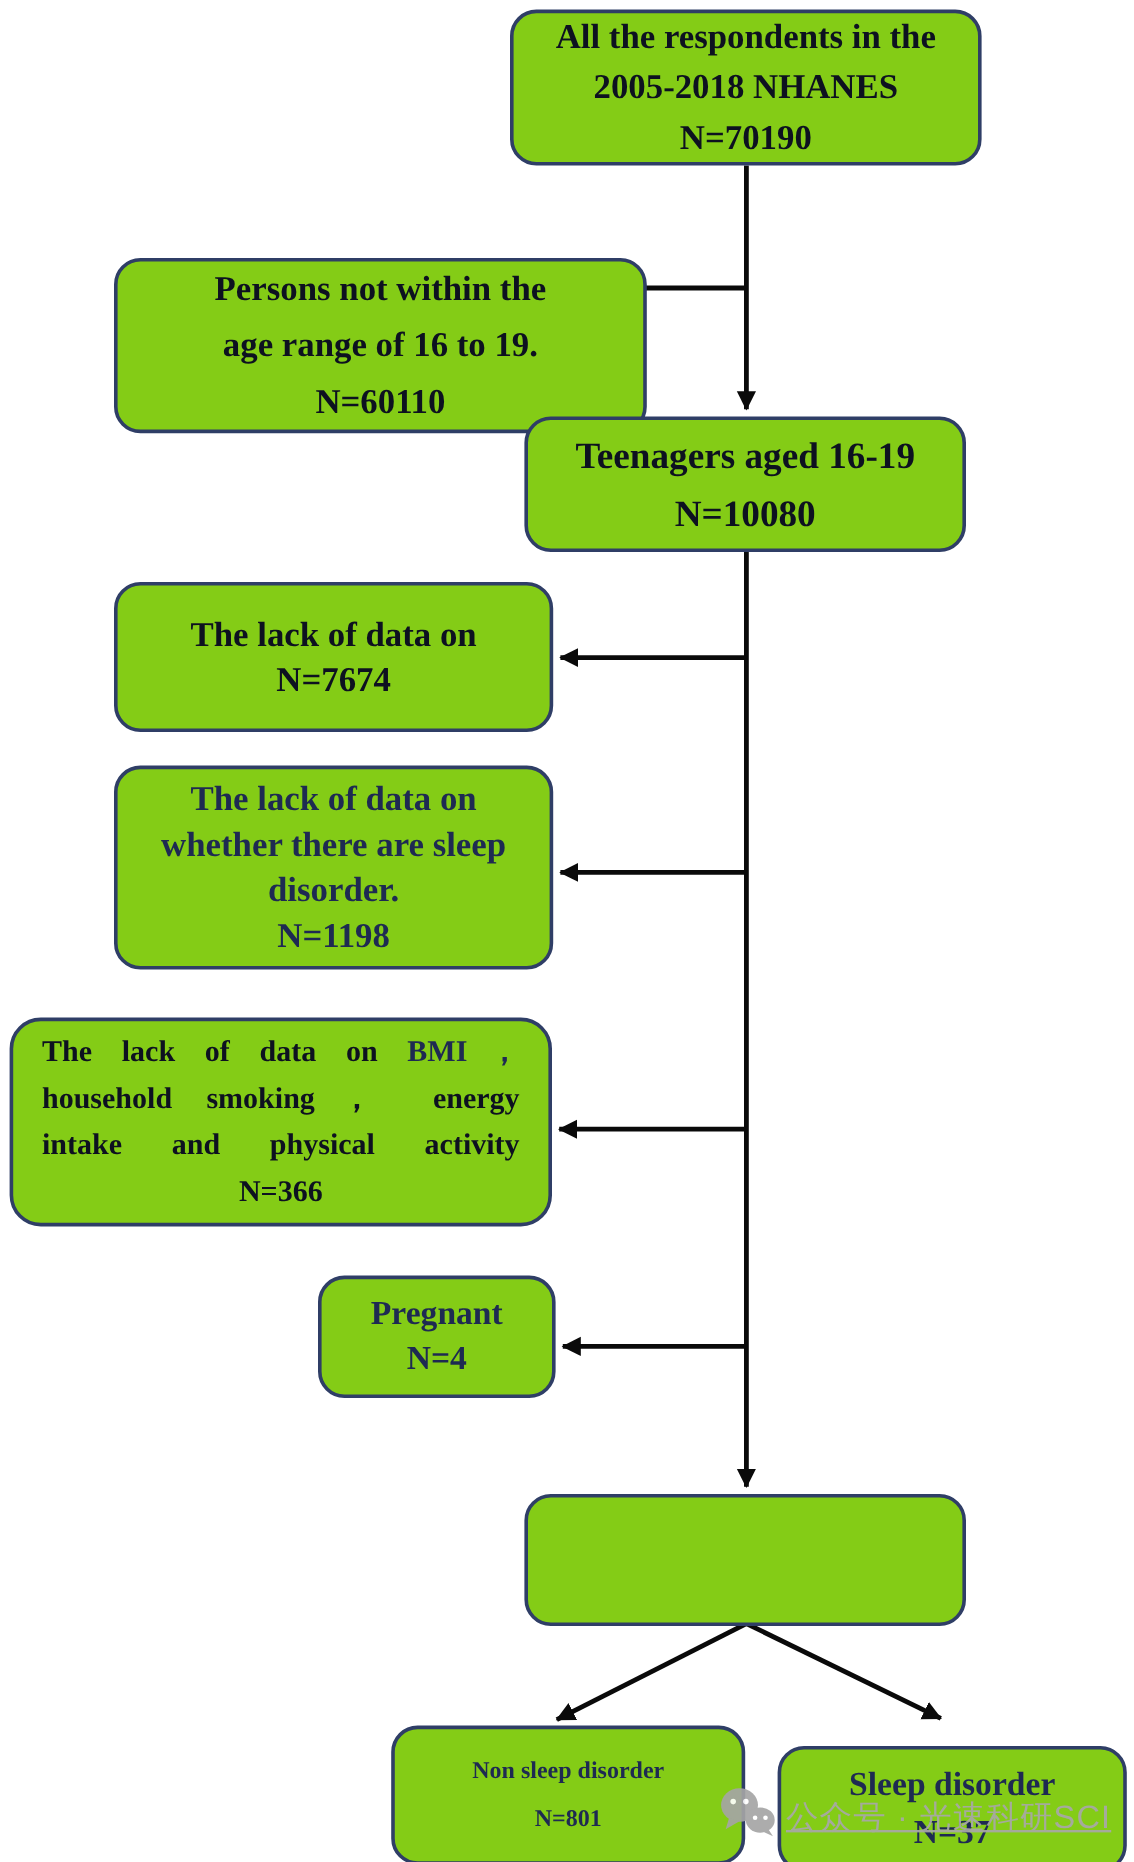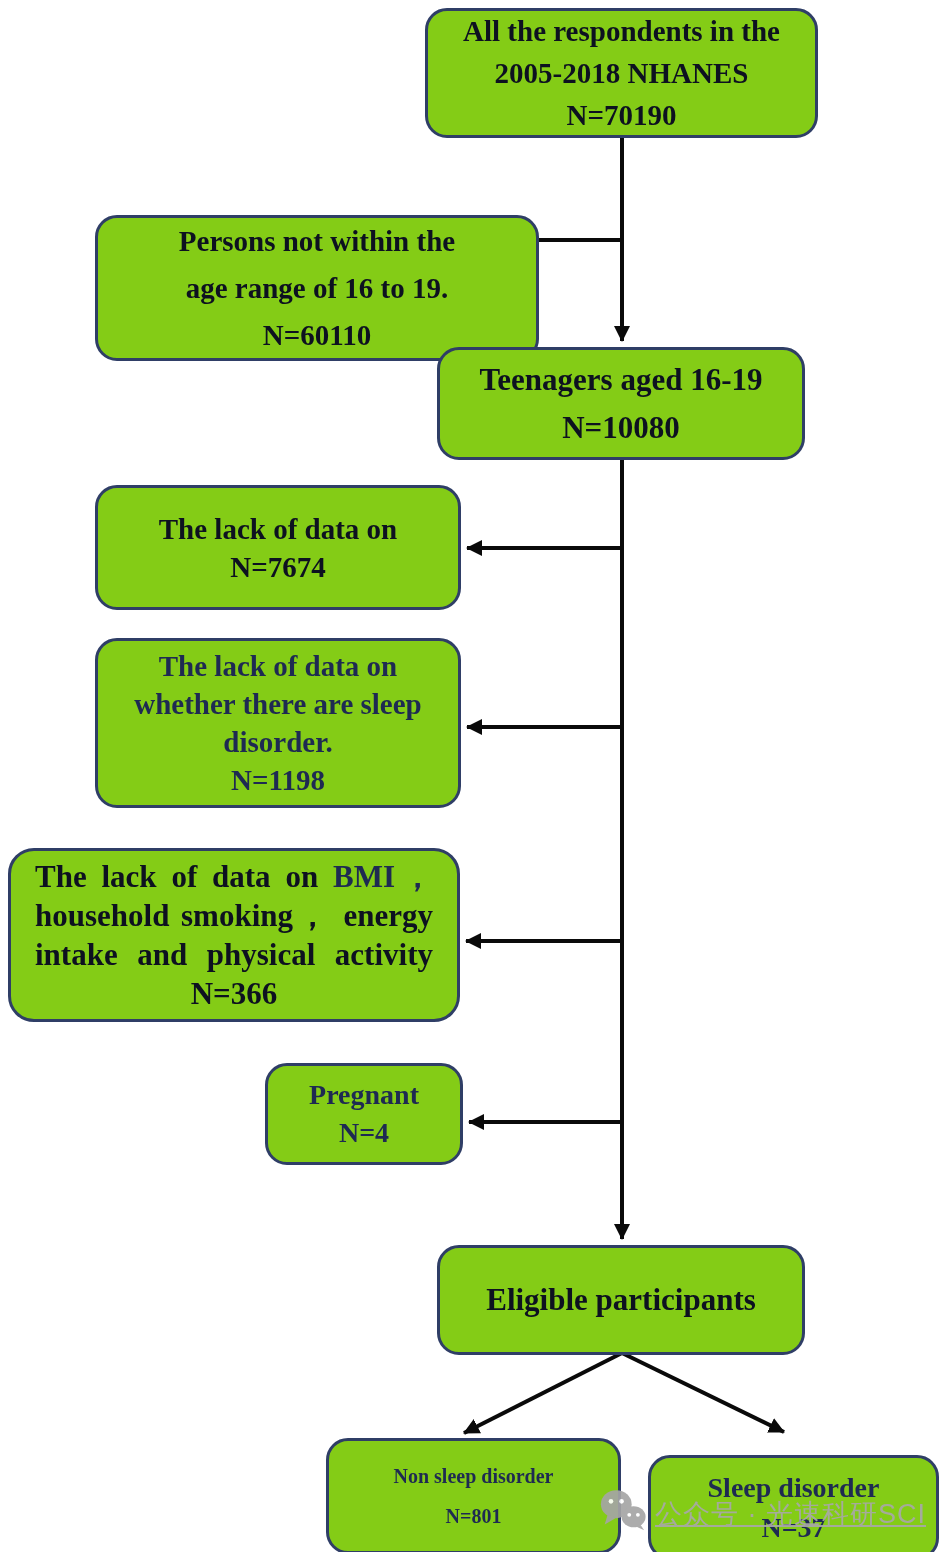--- a/index.html
+++ b/index.html
@@ -37,21 +37,21 @@
   }
   .box .line{width:100%;}
   .navy-text{color:var(--text-navy);}
   .navy{color:var(--text-navy);}
 
   #box-top      {left:425px;top:8px;   width:393px;height:130px;font-size:29px;line-height:42px;}
   #box-age      {left:95px; top:172px; width:444px;height:146px;font-size:29px;line-height:47px;margin-top:43px;}
   #box-teen     {left:437px;top:347px; width:368px;height:113px;font-size:31px;line-height:48px;}
   #box-pfas     {left:95px; top:485px; width:366px;height:125px;font-size:29px;line-height:38px;}
   #box-sleepdata{left:95px; top:638px; width:366px;height:170px;font-size:29px;line-height:38px;}
-  #box-bmi      {left:8px;  top:848px; width:452px;height:174px;font-size:31px;line-height:39px;padding:4px 24px;border-radius:26px;}
+  #box-bmi      {left:8px;  top:848px; width:452px;height:174px;font-size:25px;line-height:39px;padding:4px 24px;border-radius:26px;}
   #box-pregnant {left:265px;top:1063px;width:198px;height:102px;font-size:28px;line-height:38px;}
   #box-eligible {left:437px;top:1245px;width:368px;height:110px;font-size:31px;line-height:44px;}
   #box-nonsleep {left:293px;top:1438px;width:295px;height:116px;font-size:20px;line-height:40px;margin-left:33px;}
   #box-sleep    {left:648px;top:1455px;width:291px;height:105px;font-size:28px;line-height:40px;}
 
   #box-bmi .just{
     text-align:justify;
     text-align-last:justify;
   }
   #box-sleep .line{position:relative;z-index:6;}
@@ -132,21 +132,20 @@
     <div class="line just">intake and physical activity</div>
     <div class="line">N=366</div>
   </div>
 
   <div class="box navy-text" id="box-pregnant">
     <div class="line">Pregnant</div>
     <div class="line">N=4</div>
   </div>
 
   <div class="box" id="box-eligible">
-    <div class="line">Eligible participants</div>
   </div>
 
   <div class="box navy-text" id="box-nonsleep">
     <div class="line">Non sleep disorder</div>
     <div class="line">N=801</div>
   </div>
 
   <div class="box navy-text" id="box-sleep">
     <div class="line">Sleep disorder</div>
     <div class="line">N=37</div>

